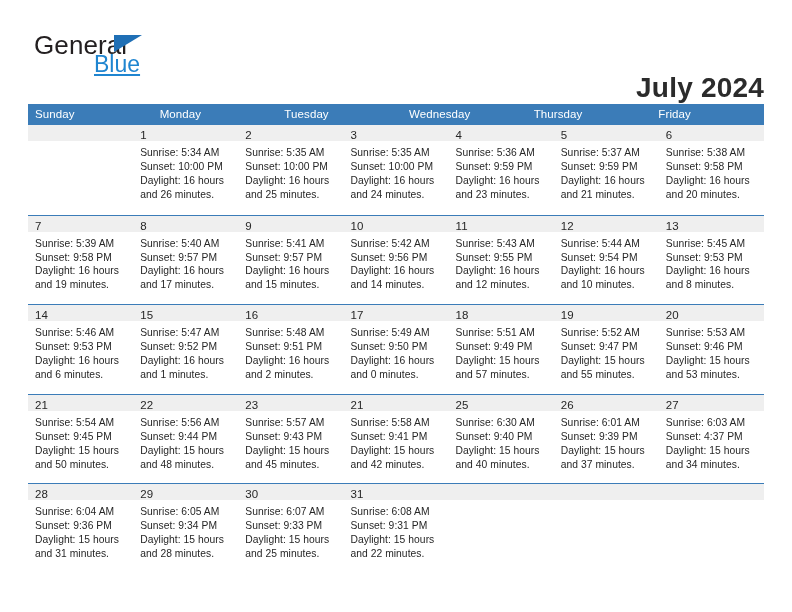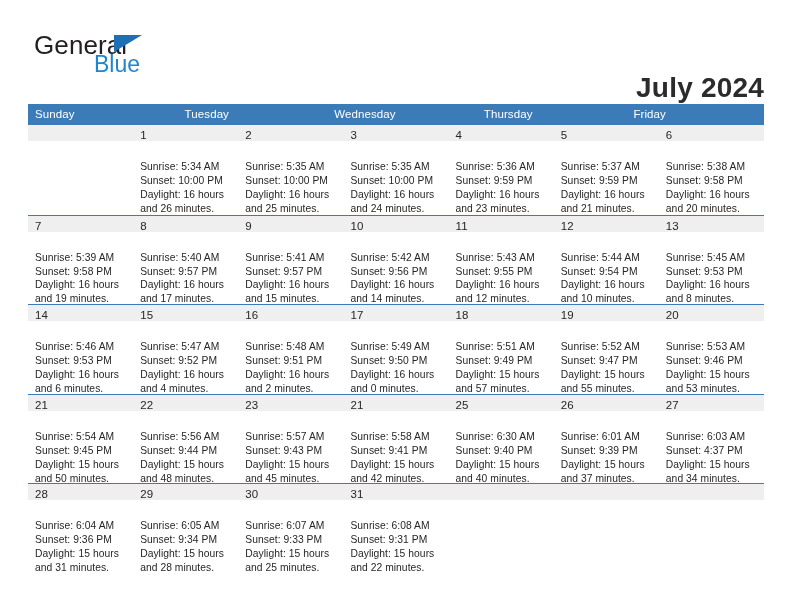--- a/index.html
+++ b/index.html
@@ -55,20 +55,21 @@
     border-top: 17px solid #1f6fb5;
     border-right: 28px solid transparent;
   }
   .logo-blue {
     position: absolute;
     left: 60px;
     top: 21px;
     font-size: 23px;
     color: #1f85d0;
     line-height: 1;
+    text-decoration: underline;
   }
 
   .title-block {
     position: absolute;
     right: 0;
     top: 0;
     text-align: right;
   }
   .cal-title {
     font-size: 28px;
@@ -133,21 +134,21 @@
   }
   .day-num {
     font-size: 11.5px;
     color: #262626;
     line-height: 16px;
     letter-spacing: 0.1px;
   }
   .day-cell.empty .day-band { background: #efefef; }
 
   .day-body {
-    padding: 19px 4px 0 7px;
+    padding: 5px 4px 0 7px;
   }
   .day-line {
     font-size: 10.3px;
     line-height: 13.9px;
     color: #262626;
     white-space: nowrap;
     letter-spacing: 0.05px;
   }
 </style>
 </head>
@@ -166,20 +167,21 @@
     <div class="title-block">
       <div class="cal-title">July 2024</div>
       <div class="cal-subtitle">Iddergem, Flanders, Belgium</div>
     </div>
 
   </div>
 
   <div class="calendar">
     <div class="dow-row" id="dow-row">
         <div class="dow-cell">Sunday</div>
+        <div class="dow-cell">Monday</div>
         <div class="dow-cell">Tuesday</div>
         <div class="dow-cell">Wednesday</div>
         <div class="dow-cell">Thursday</div>
         <div class="dow-cell">Friday</div>
       </div>
     <div id="weeks-container">
         <div class="week-row">
           <div class="day-cell empty">
             <div class="day-band"><span class="day-num"></span></div>
             <div class="day-body"></div>
@@ -313,21 +315,21 @@
               <div class="day-line">Daylight: 16 hours</div>
               <div class="day-line">and 6 minutes.</div>
             </div>
           </div>
           <div class="day-cell">
             <div class="day-band"><span class="day-num">15</span></div>
             <div class="day-body">
               <div class="day-line">Sunrise: 5:47 AM</div>
               <div class="day-line">Sunset: 9:52 PM</div>
               <div class="day-line">Daylight: 16 hours</div>
-              <div class="day-line">and 4 minutes.</div>
+              <div class="day-line">and 1 minutes.</div>
             </div>
           </div>
           <div class="day-cell">
             <div class="day-band"><span class="day-num">16</span></div>
             <div class="day-body">
               <div class="day-line">Sunrise: 5:48 AM</div>
               <div class="day-line">Sunset: 9:51 PM</div>
               <div class="day-line">Daylight: 16 hours</div>
               <div class="day-line">and 2 minutes.</div>
             </div>

